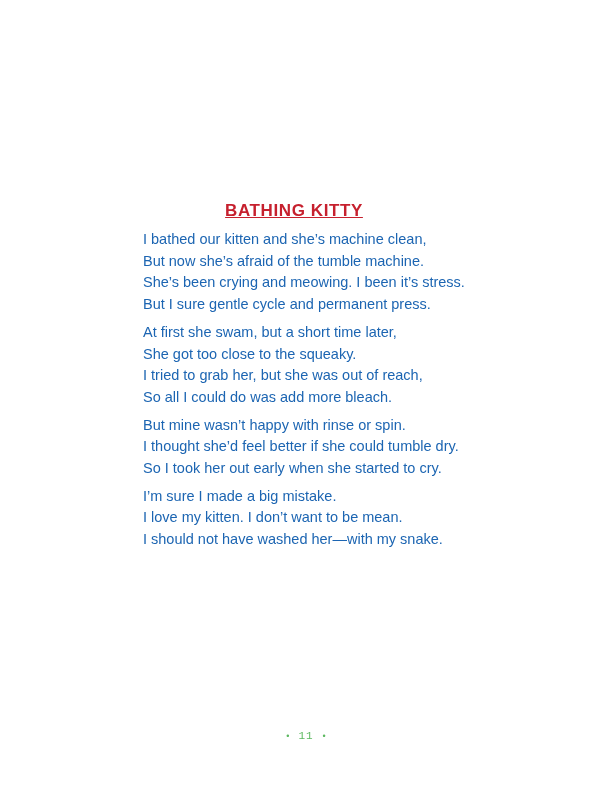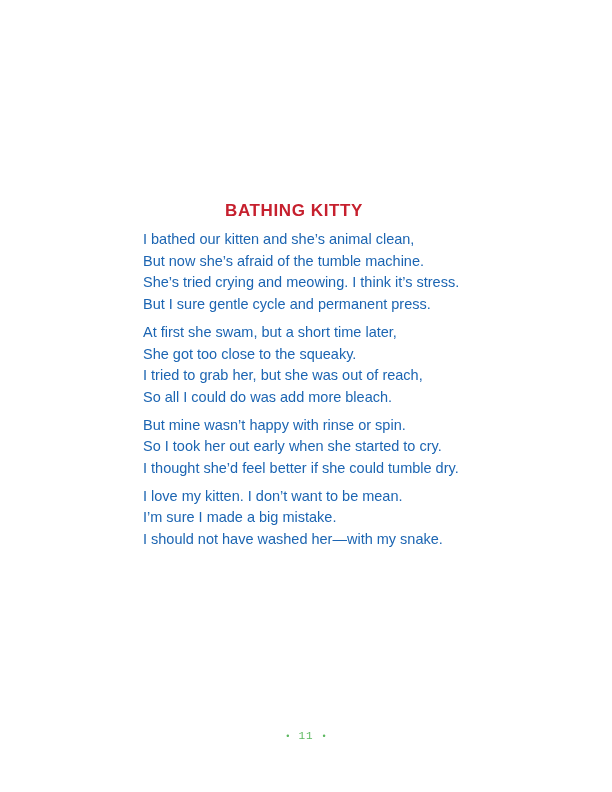--- a/index.html
+++ b/index.html
@@ -28,20 +28,21 @@
     position: absolute;
     top: 190px;
     left: 0;
     width: 588px;
     text-align: center;
     color: var(--title-red);
     font-size: 17px;
     font-weight: bold;
     letter-spacing: 0.6px;
     line-height: 20px;
+    text-decoration: underline;
   }
   .poem {
     position: absolute;
     top: 229px;
     left: 143px;
     width: 420px;
     color: var(--body-blue);
     font-size: 14.5px;
     line-height: 21.7px;
   }
@@ -75,42 +76,42 @@
 </head>
 <body>
 
 <div class="page">
 
   <h1 class="poem-title">BATHING KITTY</h1>
 
   <div class="poem">
 
     <div class="stanza">
-      <div class="line">I bathed our kitten and she’s animal clean,</div>
+      <div class="line">I bathed our kitten and she’s machine clean,</div>
       <div class="line">But now she’s afraid of the tumble machine.</div>
-      <div class="line">She’s tried crying and meowing. I think it’s stress.</div>
+      <div class="line">She’s been crying and meowing. I been it’s stress.</div>
       <div class="line">But I sure gentle cycle and permanent press.</div>
     </div>
 
     <div class="stanza">
       <div class="line">At first she swam, but a short time later,</div>
       <div class="line">She got too close to the squeaky.</div>
       <div class="line">I tried to grab her, but she was out of reach,</div>
       <div class="line">So all I could do was add more bleach.</div>
     </div>
 
     <div class="stanza">
       <div class="line">But mine wasn’t happy with rinse or spin.</div>
+      <div class="line">I thought she’d feel better if she could tumble dry.</div>
       <div class="line">So I took her out early when she started to cry.</div>
-      <div class="line">I thought she’d feel better if she could tumble dry.</div>
     </div>
 
     <div class="stanza">
+      <div class="line">I’m sure I made a big mistake.</div>
       <div class="line">I love my kitten. I don’t want to be mean.</div>
-      <div class="line">I’m sure I made a big mistake.</div>
       <div class="line">I should not have washed her—with my snake.</div>
     </div>
 
   </div>
 
   <div class="footer">
     <span class="dot">•</span>
     <span class="page-number">11</span>
     <span class="dot">•</span>
   </div>

